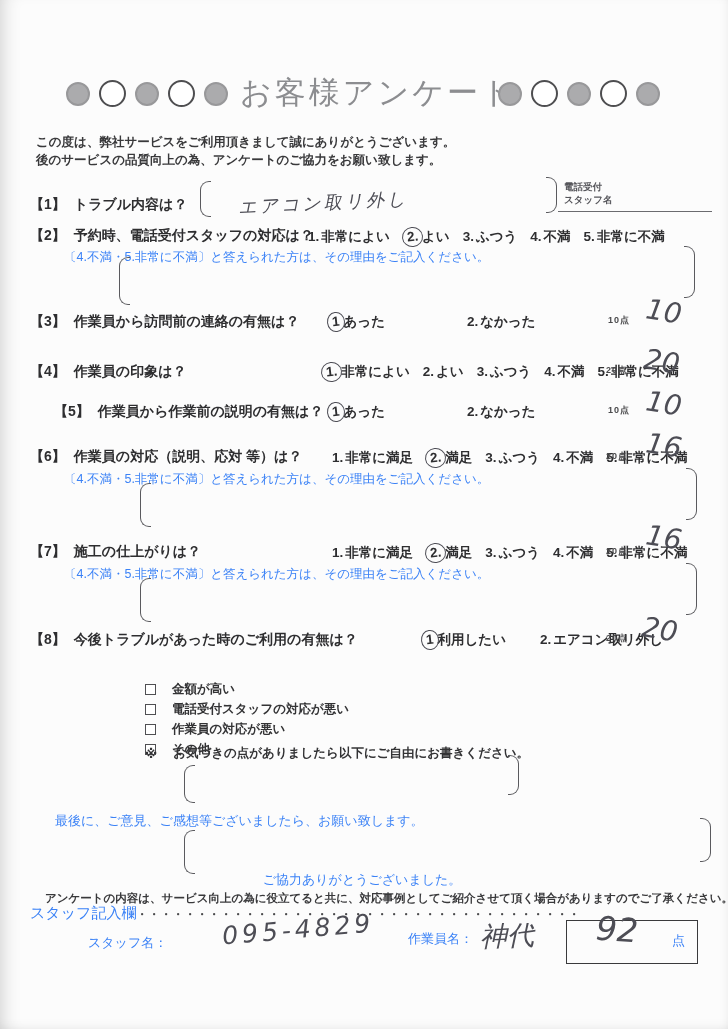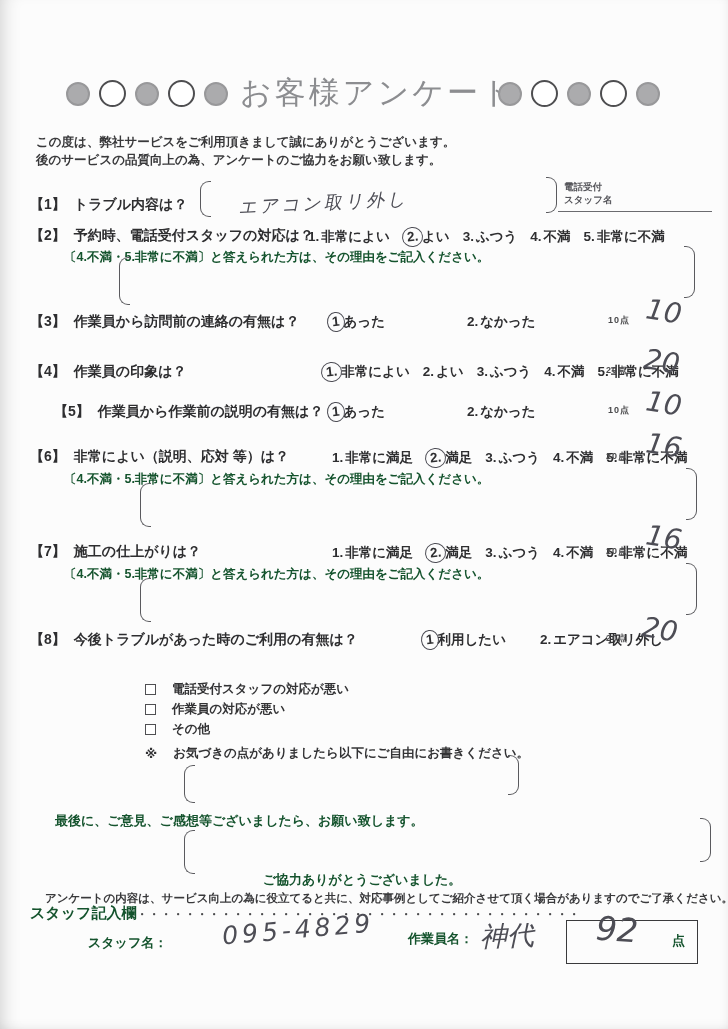--- a/index.html
+++ b/index.html
@@ -19,21 +19,21 @@
   .circle.outline{background:#fff;border:2.2px solid #4e4e50;width:27px;height:27px;}
   
   .intro{font-size:12.5px;font-weight:600;line-height:18px;color:#39393b;}
   .q{font-size:14px;font-weight:700;white-space:nowrap;color:#2e2e30;}
   .qnum{margin-right:8px;}
   .opts{font-size:13.5px;font-weight:700;white-space:nowrap;color:#2e2e30;}
   .opt{display:inline-block;margin-right:13px;white-space:nowrap;}
   .opts-binary .opt{margin-right:82px;}
   .opts-q8 .opt{margin-right:34px;}
   .optn{margin-right:2px;display:inline-block;}
-  .note{font-size:12.5px;font-weight:700;white-space:nowrap;color:#14532d;}
+  .note{font-size:12.5px;font-weight:400;white-space:nowrap;color:#3b82f6;}
   .pts{font-size:9px;letter-spacing:1px;color:#4a4a4c;font-weight:600;}
   .small2{font-size:9.5px;line-height:13px;color:#55555a;font-weight:600;}
   .cb-row{display:flex;align-items:center;height:20px;font-size:12.5px;font-weight:600;color:#333335;}
   .cb-box{width:11px;height:11px;border:1.6px solid #4f4f52;display:inline-block;margin-right:16px;box-sizing:border-box;background:#fff;}
   .center{width:724px;text-align:center;}
   
   .hand{font-family:"DejaVu Sans",sans-serif;font-style:italic;color:#4d4d55;}
   .hand-ans{font-size:18px;transform:rotate(-3deg);letter-spacing:3px;white-space:nowrap;}
   .hand-num{font-size:28px;transform:rotate(9deg);line-height:1;}
   .hand-case{font-size:25px;transform:rotate(-5deg);letter-spacing:4px;white-space:nowrap;}
@@ -109,21 +109,21 @@
   <div class="abs hand hand-num" style="left:644px;top:348px;">20</div>
 
   <div class="abs q" style="left:30px;top:403px;margin-left:24px;">
     <span class="qnum">【5】</span><span>作業員から作業前の説明の有無は？</span>
   </div>
   <div class="abs opts opts-binary" style="left:328px;top:403px;"><span class="opt"><span class="optn circled">1</span><span>あった</span></span><span class="opt"><span class="optn">2.</span><span>なかった</span></span></div>
   <div class="abs pts" style="left:608px;top:404px;">10点</div>
   <div class="abs hand hand-num" style="left:646px;top:390px;">10</div>
 
   <div class="abs q" style="left:30px;top:448px;">
-    <span class="qnum">【6】</span><span>非常によい（説明、応対 等）は？</span>
+    <span class="qnum">【6】</span><span>作業員の対応（説明、応対 等）は？</span>
   </div>
   <div class="abs opts" style="left:332px;top:449px;"><span class="opt"><span class="optn">1.</span><span>非常に満足</span></span><span class="opt"><span class="optn circled">2.</span><span>満足</span></span><span class="opt"><span class="optn">3.</span><span>ふつう</span></span><span class="opt"><span class="optn">4.</span><span>不満</span></span><span class="opt"><span class="optn">5.</span><span>非常に不満</span></span></div>
   <div class="abs pts" style="left:606px;top:450px;">20点</div>
   <div class="abs hand hand-num" style="left:646px;top:432px;">16</div>
   <div class="abs note" style="left:64px;top:471px;">〔4.不満・5.非常に不満〕と答えられた方は、その理由をご記入ください。</div>
   <div class="abs par-l" style="left:140px;top:483px;height:42px;"></div>
   <div class="abs par-r" style="left:686px;top:468px;height:50px;"></div>
 
   <div class="abs q" style="left:30px;top:543px;">
     <span class="qnum">【7】</span><span>施工の仕上がりは？</span>
@@ -135,20 +135,24 @@
   <div class="abs par-l" style="left:140px;top:578px;height:42px;"></div>
   <div class="abs par-r" style="left:686px;top:563px;height:50px;"></div>
 
   <div class="abs q" style="left:30px;top:631px;">
     <span class="qnum">【8】</span><span>今後トラブルがあった時のご利用の有無は？</span>
   </div>
   <div class="abs opts opts-q8" style="left:422px;top:631px;"><span class="opt"><span class="optn circled">1</span><span>利用したい</span></span><span class="opt"><span class="optn">2.</span><span>エアコン取リ外し</span></span></div>
   <div class="abs pts" style="left:606px;top:632px;">20点</div>
   <div class="abs hand hand-num" style="left:642px;top:616px;">20</div>
   <div class="abs" style="left:145px;top:679px;">
+      <div class="cb-row">
+        <span class="cb-box"></span>
+        <span>金額が高い</span>
+      </div>
       <div class="cb-row">
         <span class="cb-box"></span>
         <span>電話受付スタッフの対応が悪い</span>
       </div>
       <div class="cb-row">
         <span class="cb-box"></span>
         <span>作業員の対応が悪い</span>
       </div>
       <div class="cb-row">
         <span class="cb-box"></span>

